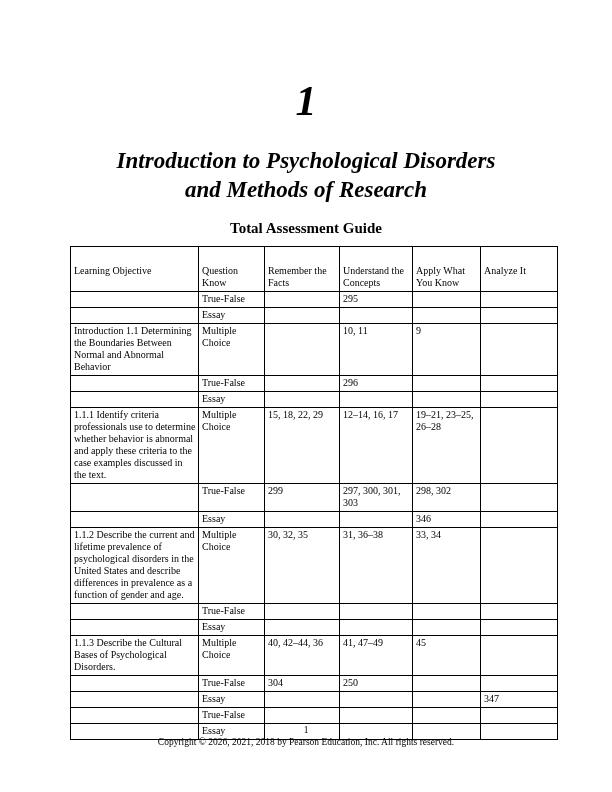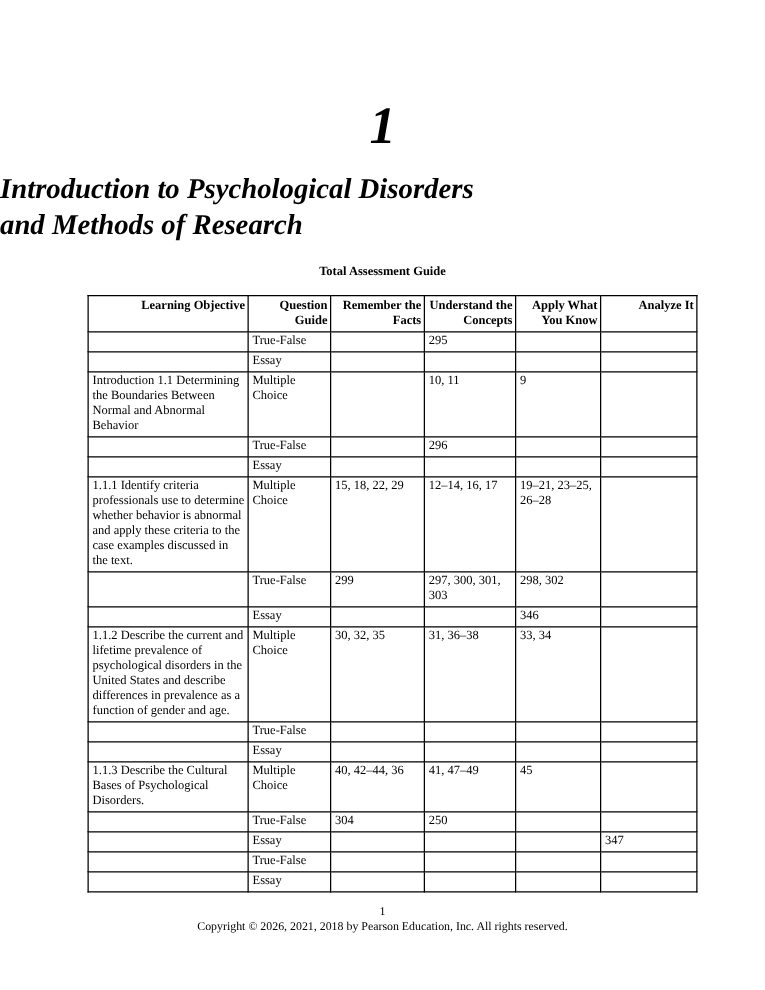--- a/index.html
+++ b/index.html
@@ -15,53 +15,53 @@
   }
   .chapter-number {
     padding-top: 78px;
     text-align: center;
     font-size: 42px;
     line-height: 46px;
     font-weight: bold;
     font-style: italic;
   }
   .chapter-title {
-    margin-top: 12px;
-    text-align: left;
+    margin-top: 22px;
+    text-align: center;
     font-size: 23px;
     line-height: 29px;
     font-weight: bold;
     font-style: italic;
   }
   .table-title {
     margin-top: 15px;
     text-align: center;
-    font-size: 10px;
+    font-size: 15px;
     line-height: 18px;
     font-weight: bold;
   }
   table.assessment {
     margin: 9px 0 0 70px;
     width: 487px;
     border-collapse: collapse;
     table-layout: fixed;
     font-size: 10px;
     line-height: 12px;
   }
   table.assessment th, table.assessment td {
     border: 1px solid #000000;
     vertical-align: top;
     padding: 1px 2px 2px 3px;
     overflow: hidden;
     word-wrap: break-word;
   }
   table.assessment th {
-    font-weight: bold;
-    text-align: right;
-    padding-top: 2px;
+    font-weight: normal;
+    text-align: left;
+    padding-top: 18px;
   }
   col.c1 { width: 128px; }
   col.c2 { width: 66px; }
   col.c3 { width: 75px; }
   col.c4 { width: 73px; }
   col.c5 { width: 68px; }
   col.c6 { width: 77px; }
   .footer {
     position: absolute;
     left: 0;
@@ -91,21 +91,21 @@
       <col class="c1">
         <col class="c2">
         <col class="c3">
         <col class="c4">
         <col class="c5">
         <col class="c6">
     </colgroup>
     <thead>
       <tr>
         <th>Learning Objective</th>
-        <th>Question Guide</th>
+        <th>Question Know</th>
         <th>Remember the Facts</th>
         <th>Understand the Concepts</th>
         <th>Apply What You Know</th>
         <th>Analyze It</th>
       </tr>
     </thead>
     <tbody id="table-body">
         <tr>
     <td></td>
     <td>True-False</td>

